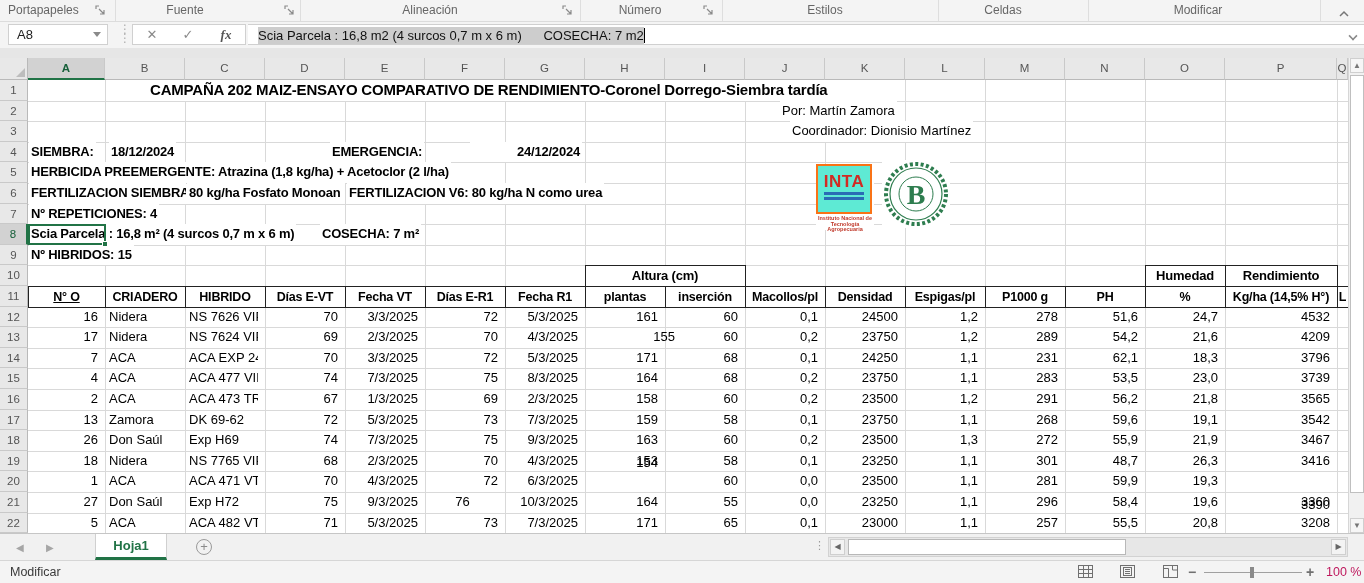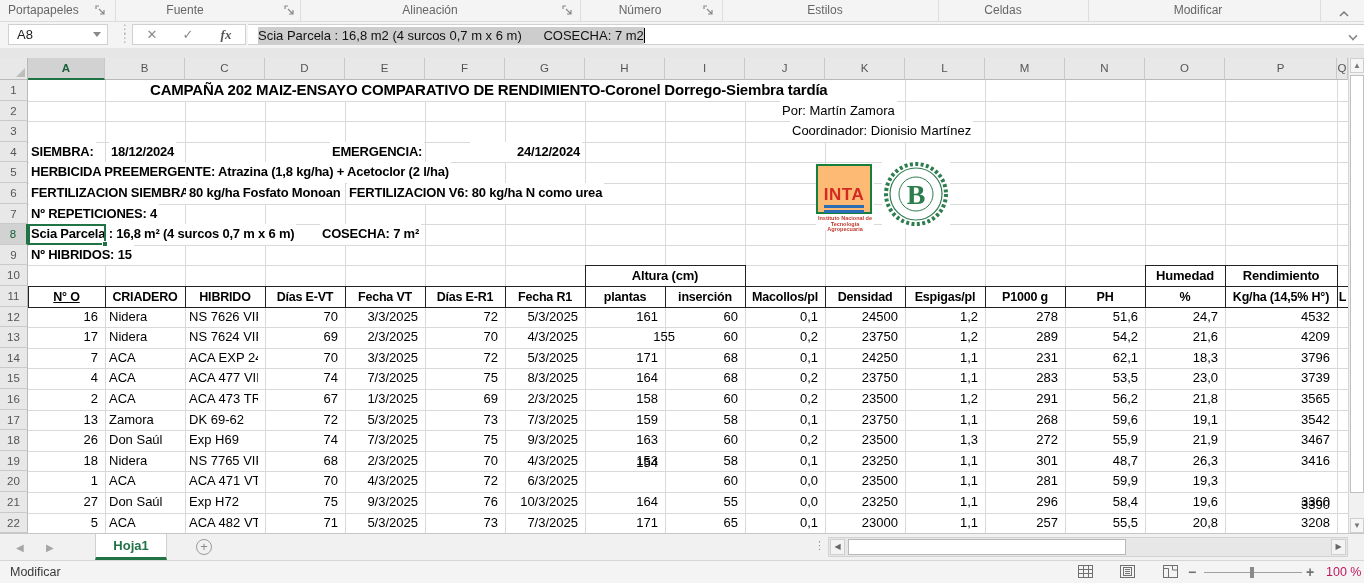--- a/index.html
+++ b/index.html
@@ -46,21 +46,21 @@
   .title { font-size:15px; }
 
   .th { position:absolute; background:#fff; border:1px solid #222; font-weight:bold; font-size:12.5px; text-align:center; overflow:hidden; white-space:nowrap; z-index:2; letter-spacing:-0.2px; }
   .td { position:absolute; font-size:13px; white-space:nowrap; overflow:hidden; z-index:2; }
 
   .activecell { position:absolute; border:2px solid #217346; z-index:4; }
   .activecell .handle { position:absolute; right:-4px; bottom:-4px; width:6px; height:6px; background:#217346; border:1px solid #fff; }
 
   
   .inta { position:absolute; left:816px; top:106px; width:58px; height:66px; z-index:3; background:#fff; text-align:center; }
-  .inta .box { width:56px; height:50px; border:2px solid #15803d; background:#fdba74; padding-top:20px; }
+  .inta .box { width:56px; height:50px; border:2px solid #f97316; background:#5eead4; padding-top:7px; }
   .inta .word { color:#d22a23; font-weight:bold; font-size:17px; letter-spacing:0.5px; line-height:17px; }
   .inta .bar { width:40px; height:3px; background:#2a6db5; margin:2px auto 0; }
   .inta .cap { margin-top:2px; font-size:5.5px; line-height:5.5px; color:#c0392b; font-weight:bold; }
   .seal { position:absolute; left:882px; top:102px; width:68px; height:68px; z-index:3; background:#fff; }
 
   
   .vscroll { position:absolute; right:0; top:0; width:16px; height:475px; background:#f1f1f1; border-left:1px solid #d6d6d6; z-index:5; }
   .vscroll .arr { position:absolute; left:1px; width:14px; height:15px; background:#f6f6f6; border:1px solid #cfcfcf; color:#777; font-size:8px; text-align:center; line-height:13px; }
   .vscroll .thumb { position:absolute; left:1px; top:17px; width:14px; height:418px; background:#fff; border:1px solid #bfbfbf; }
 
@@ -436,21 +436,21 @@
       <div class="td" style="left: 907px; top: 413.4px; width: 71px; height: 20.6px; line-height: 20.6px; text-align: right; padding-left: 0px;">1,1</div>
       <div class="td" style="left: 987px; top: 413.4px; width: 71px; height: 20.6px; line-height: 20.6px; text-align: right; padding-left: 0px;">281</div>
       <div class="td" style="left: 1067px; top: 413.4px; width: 71px; height: 20.6px; line-height: 20.6px; text-align: right; padding-left: 0px;">59,9</div>
       <div class="td" style="left: 1147px; top: 413.4px; width: 71px; height: 20.6px; line-height: 20.6px; text-align: right; padding-left: 0px;">19,3</div>
       <div class="td" style="left: 1227px; top: 413.4px; width: 103px; height: 20.6px; line-height: 20.6px; text-align: right; padding-left: 0px; margin-top: 24px;">3390</div>
       <div class="td" style="left: 30px; top: 434px; width: 68px; height: 20.6px; line-height: 20.6px; text-align: right; padding-left: 0px;">27</div>
       <div class="td" style="left: 107px; top: 434px; width: 71px; height: 20.6px; line-height: 20.6px; text-align: left; padding-left: 2px;">Don Saúl</div>
       <div class="td" style="left: 187px; top: 434px; width: 71px; height: 20.6px; line-height: 20.6px; text-align: left; padding-left: 2px;">Exp H72</div>
       <div class="td" style="left: 267px; top: 434px; width: 71px; height: 20.6px; line-height: 20.6px; text-align: right; padding-left: 0px;">75</div>
       <div class="td" style="left: 347px; top: 434px; width: 71px; height: 20.6px; line-height: 20.6px; text-align: right; padding-left: 0px;">9/3/2025</div>
-      <div class="td" style="left: 427px; top: 434px; width: 71px; height: 20.6px; line-height: 20.6px; text-align: right; padding-left: 0px;">76</div>
+      <div class="td" style="left: 427px; top: 434px; width: 71px; height: 20.6px; line-height: 20.6px; text-align: center; padding-left: 0px;">76</div>
       <div class="td" style="left: 507px; top: 434px; width: 71px; height: 20.6px; line-height: 20.6px; text-align: right; padding-left: 0px;">10/3/2025</div>
       <div class="td" style="left: 587px; top: 434px; width: 71px; height: 20.6px; line-height: 20.6px; text-align: right; padding-left: 0px;">164</div>
       <div class="td" style="left: 667px; top: 434px; width: 71px; height: 20.6px; line-height: 20.6px; text-align: right; padding-left: 0px;">55</div>
       <div class="td" style="left: 747px; top: 434px; width: 71px; height: 20.6px; line-height: 20.6px; text-align: right; padding-left: 0px;">0,0</div>
       <div class="td" style="left: 827px; top: 434px; width: 71px; height: 20.6px; line-height: 20.6px; text-align: right; padding-left: 0px;">23250</div>
       <div class="td" style="left: 907px; top: 434px; width: 71px; height: 20.6px; line-height: 20.6px; text-align: right; padding-left: 0px;">1,1</div>
       <div class="td" style="left: 987px; top: 434px; width: 71px; height: 20.6px; line-height: 20.6px; text-align: right; padding-left: 0px;">296</div>
       <div class="td" style="left: 1067px; top: 434px; width: 71px; height: 20.6px; line-height: 20.6px; text-align: right; padding-left: 0px;">58,4</div>
       <div class="td" style="left: 1147px; top: 434px; width: 71px; height: 20.6px; line-height: 20.6px; text-align: right; padding-left: 0px;">19,6</div>
       <div class="td" style="left: 1227px; top: 434px; width: 103px; height: 20.6px; line-height: 20.6px; text-align: right; padding-left: 0px;">3360</div>

